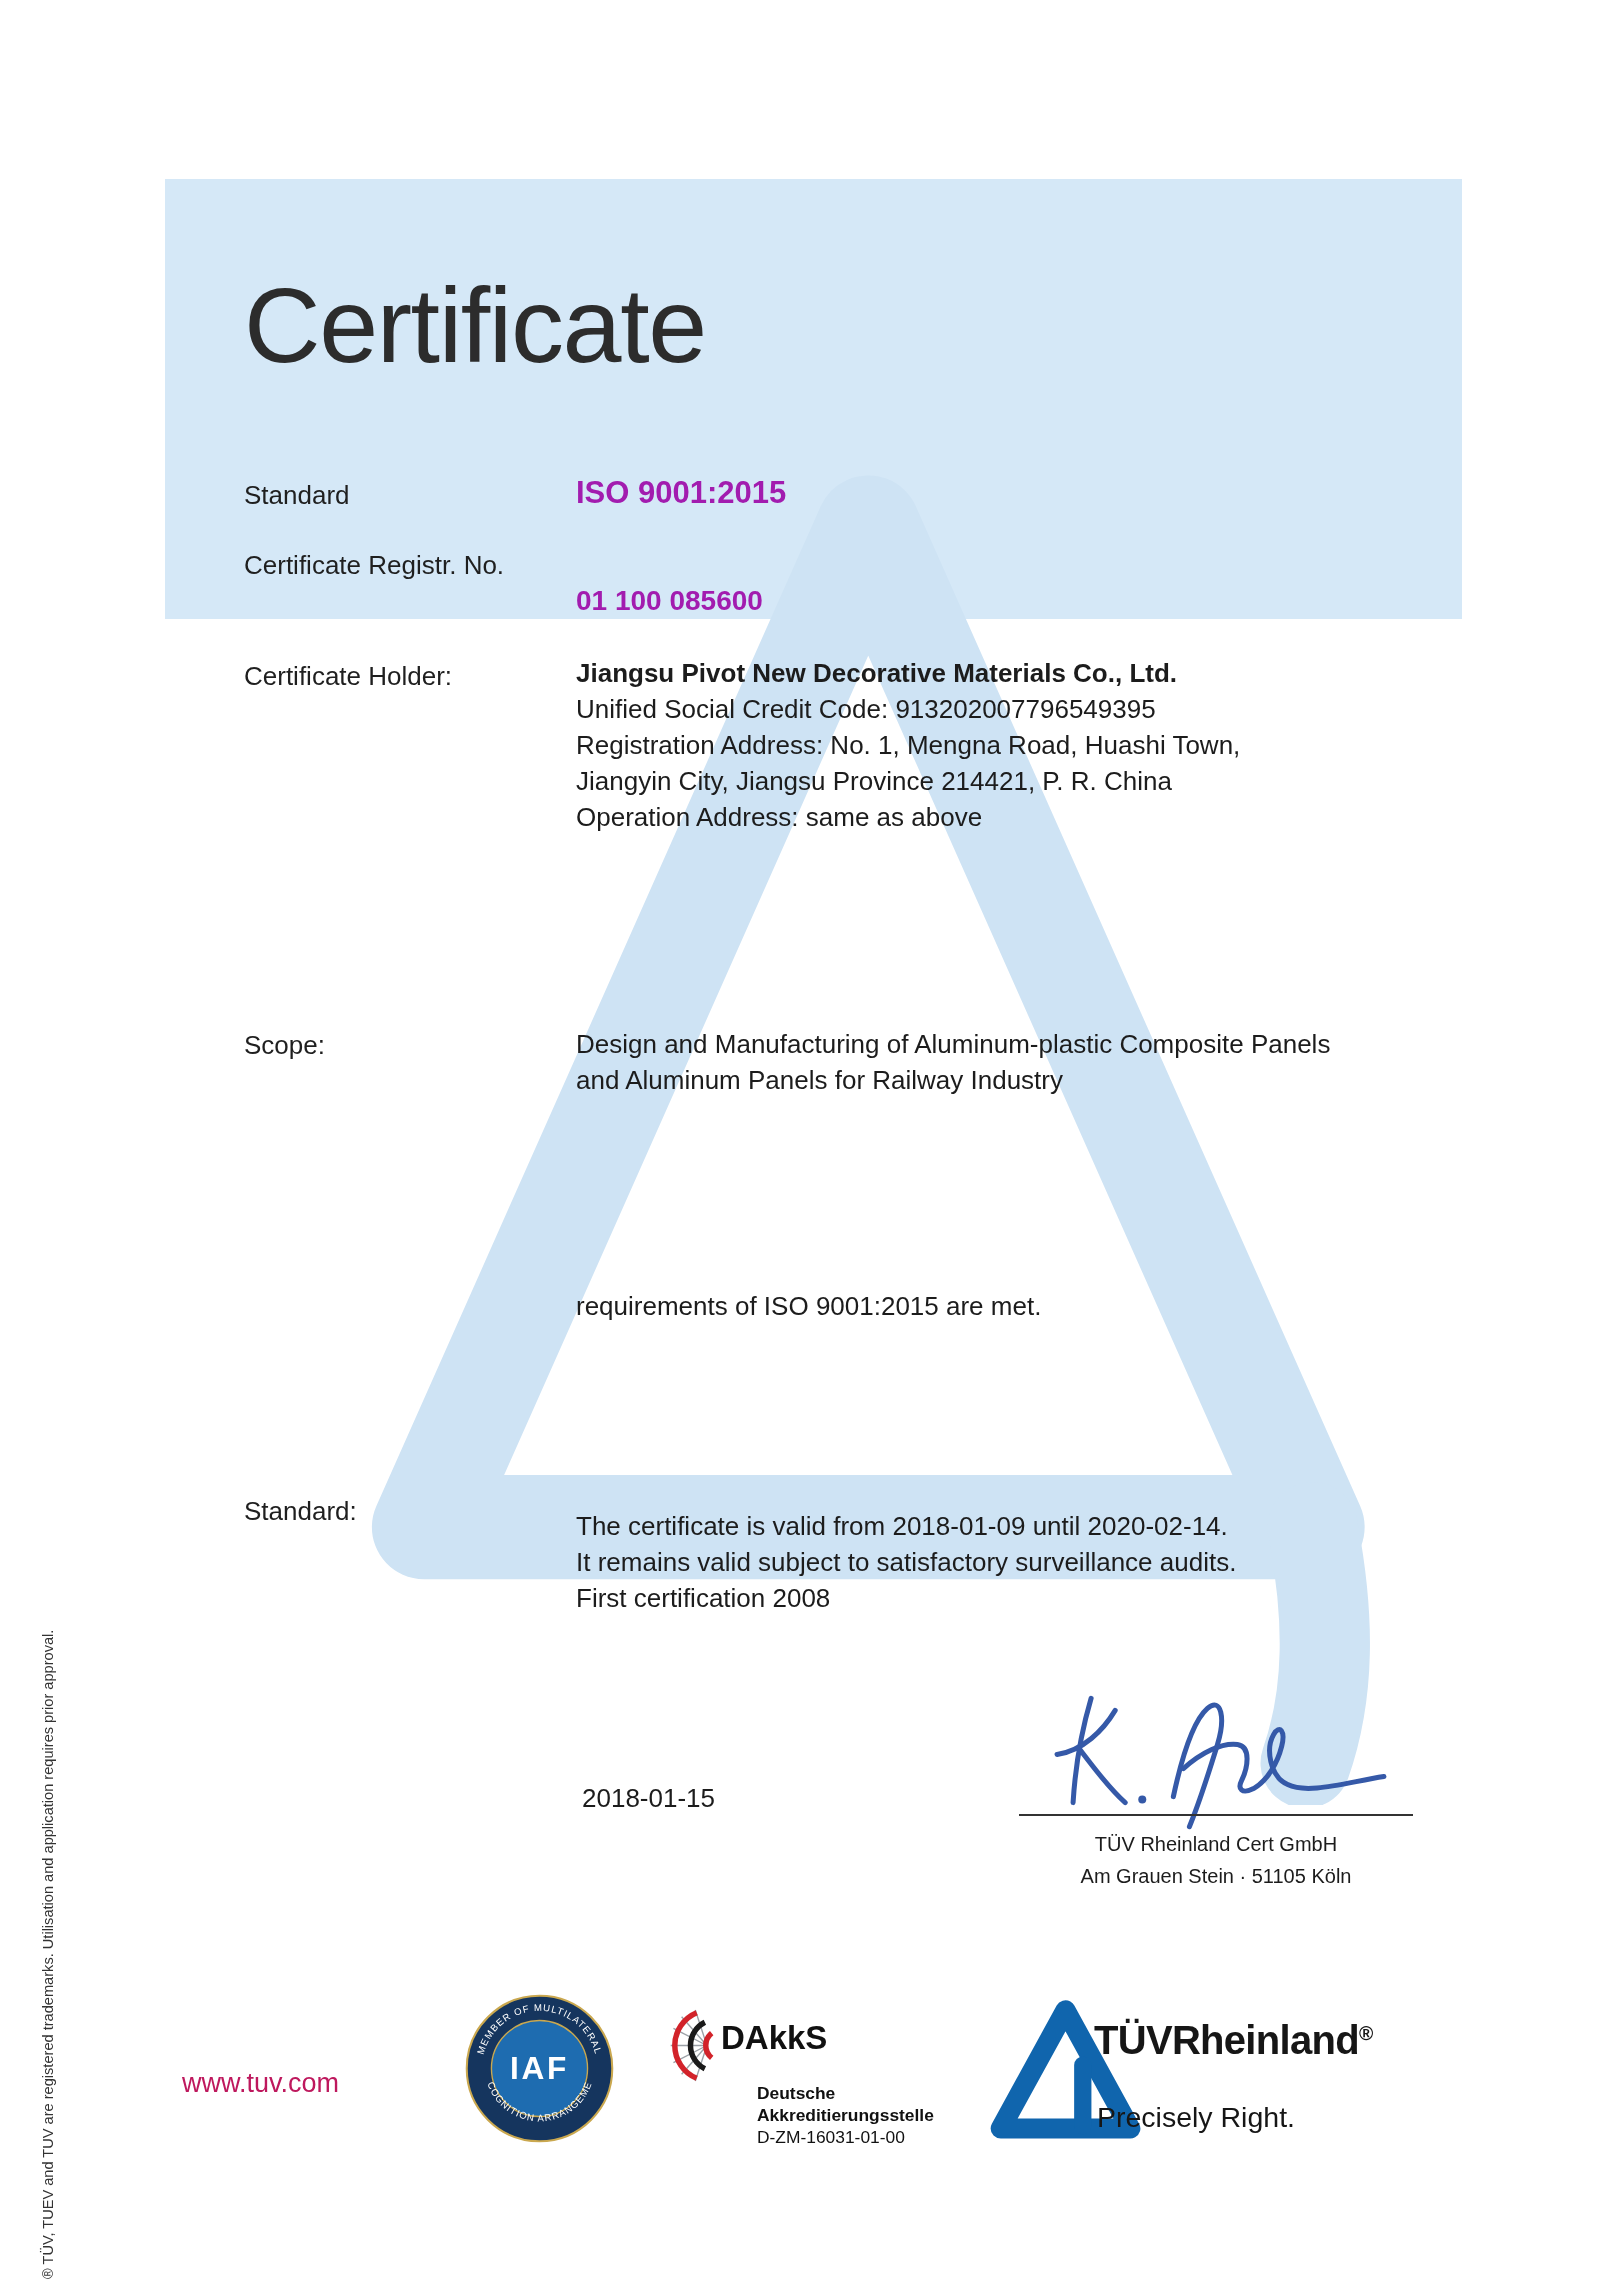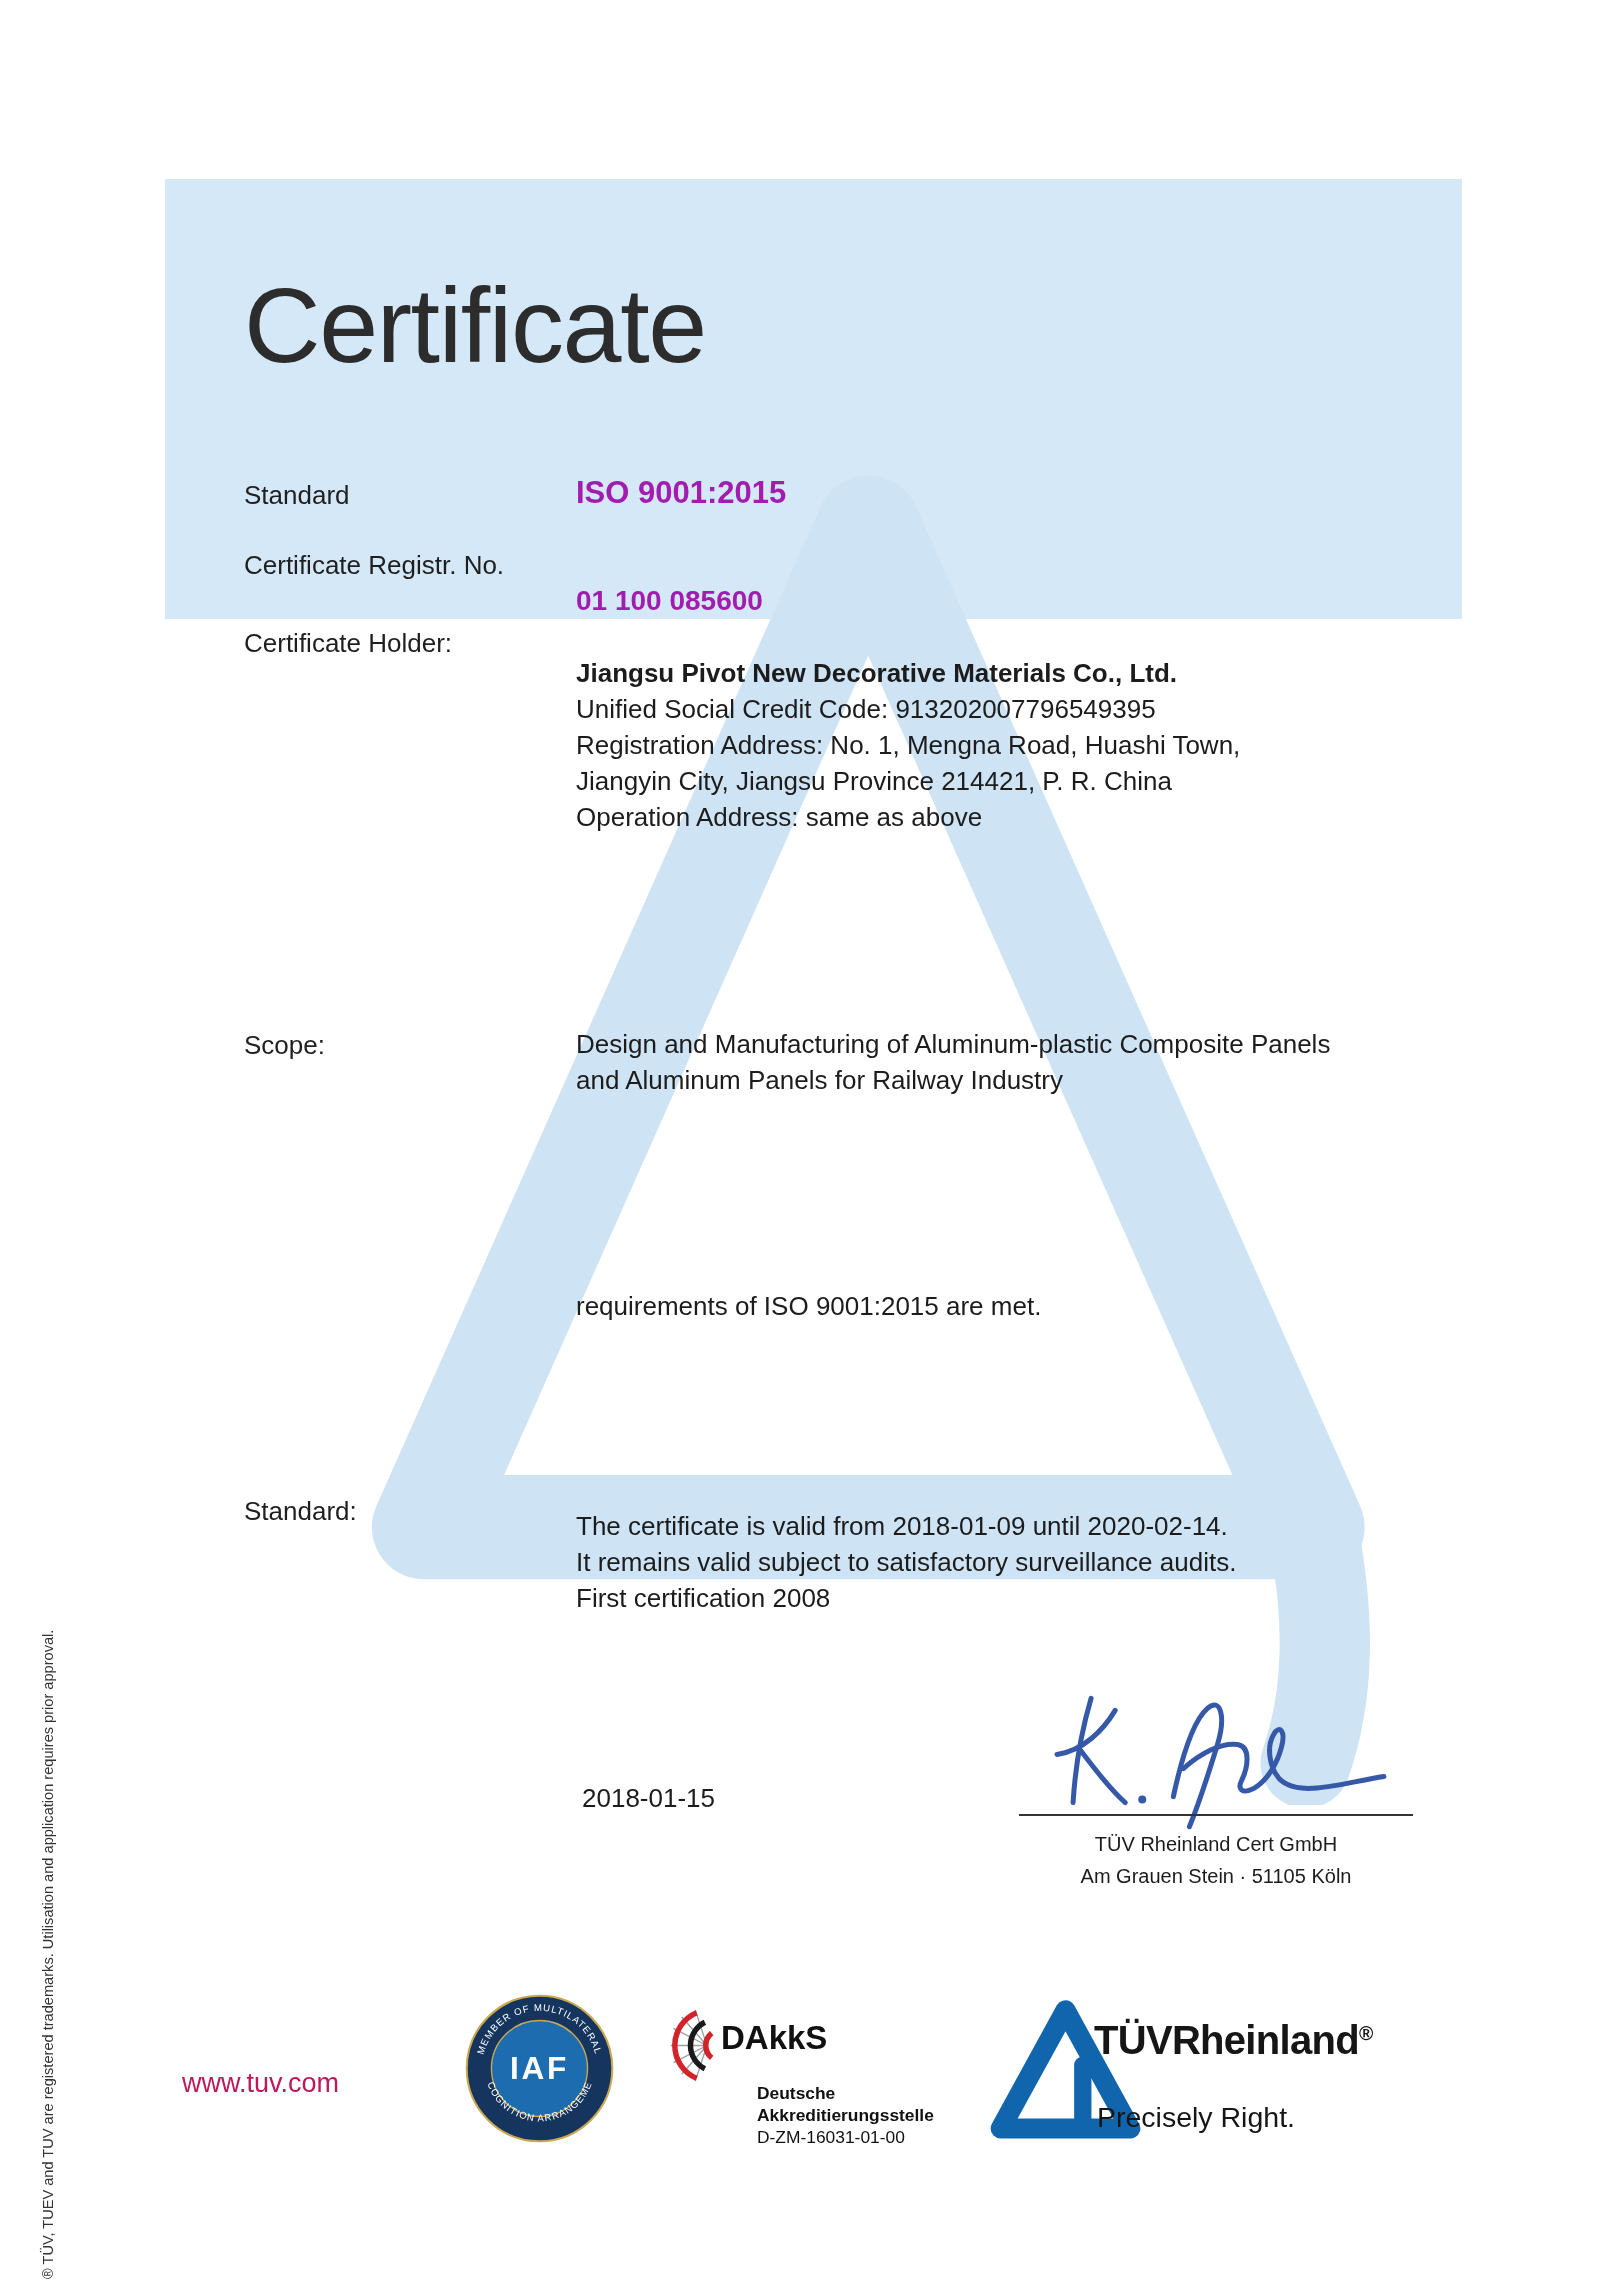--- a/index.html
+++ b/index.html
@@ -68,21 +68,21 @@
     <div class="side-note">® TÜV, TUEV and TUV are registered trademarks. Utilisation and application requires prior approval.</div>
 
     <div class="title">Certificate</div>
 
     <div class="label" style="left:244px; top:480px;text-align:right;">Standard</div>
     <div class="val-bold" style="left:576px; top:475px; font-size:31px;">ISO 9001:2015</div>
 
     <div class="label" style="left:244px; top:550px;">Certificate Registr. No.</div>
     <div class="val-bold" style="left:576px; top:549px; font-size:28px;margin-top:36px;">01 100 085600</div>
 
-    <div class="label" style="left:244px; top:628px;">Certificate Holder:</div>
+    <div class="label" style="left:244px; top:661px;">Certificate Holder:</div>
     <div class="block" style="top:655px;">
       <div class="bold-line">Jiangsu Pivot New Decorative Materials Co., Ltd.</div>
       <div>Unified Social Credit Code: 913202007796549395</div>
       <div>Registration Address: No. 1, Mengna Road, Huashi Town,</div>
       <div>Jiangyin City, Jiangsu Province 214421, P. R. China</div>
       <div>Operation Address: same as above</div>
     </div>
 
     <div class="label" style="left:244px; top:1030px;">Scope:</div>
     <div class="block" style="top:1026px;">

